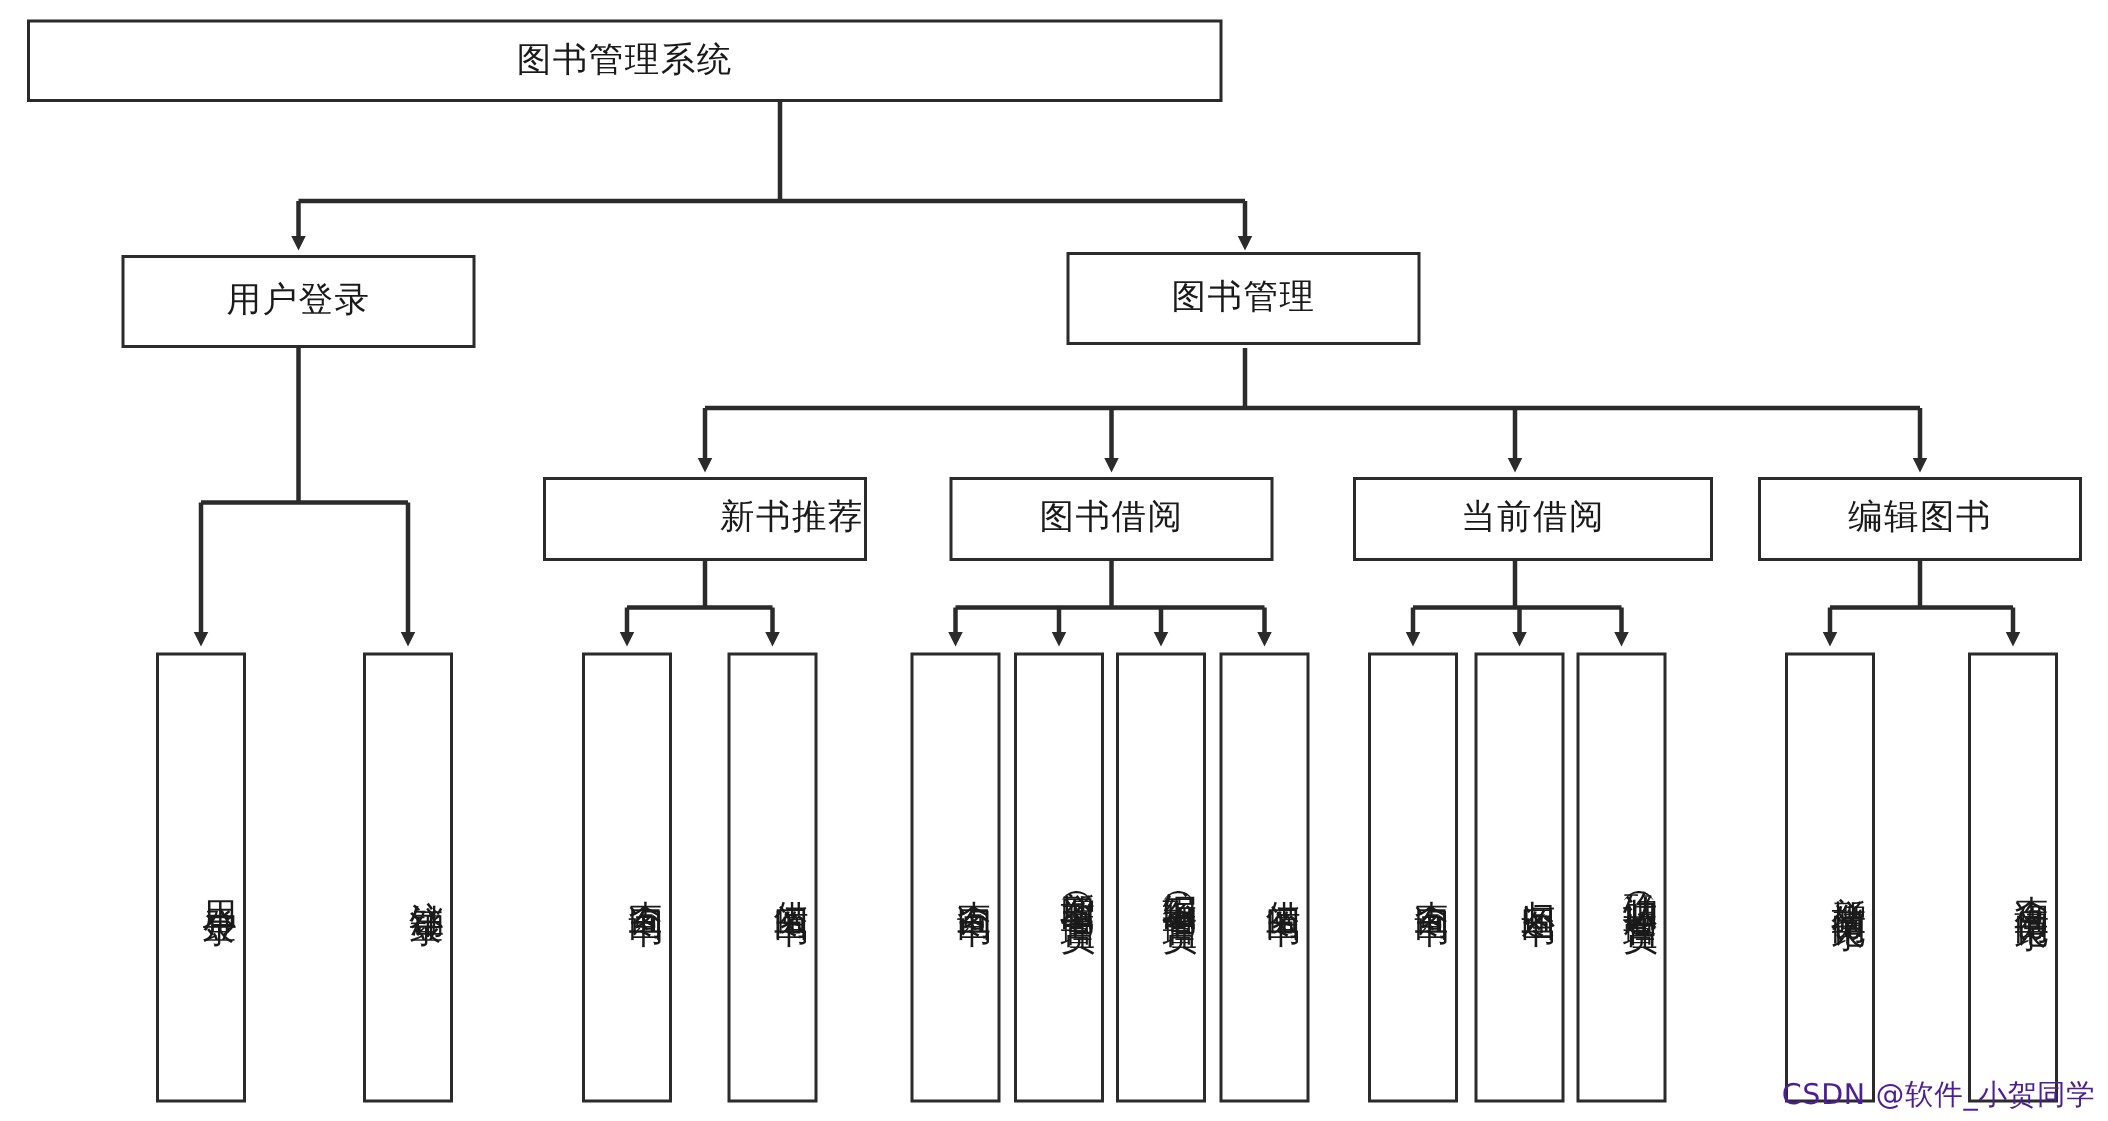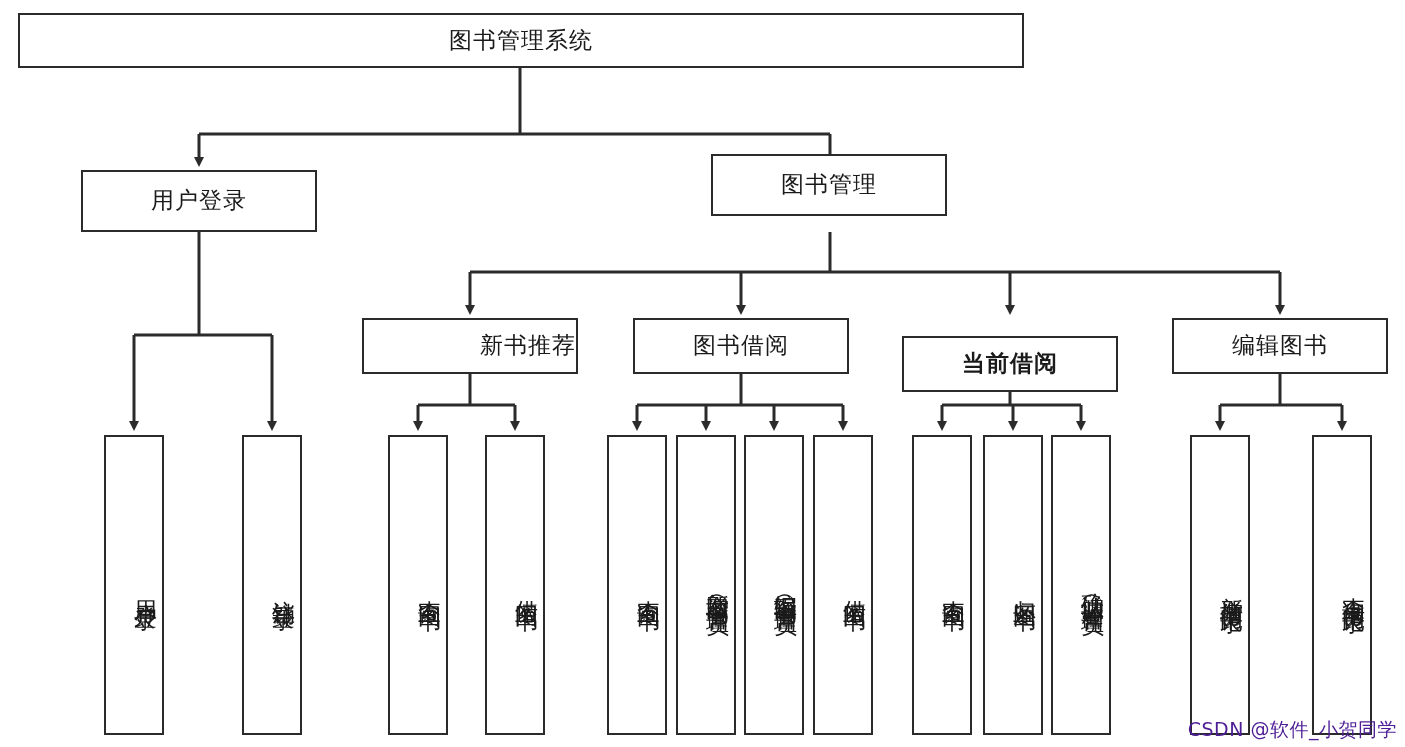--- a/index.html
+++ b/index.html
@@ -113,41 +113,41 @@
       <path d="M 1013 405 L 1013 422" marker-end="url(#arrow)"></path>
       <path d="M 1081 405 L 1081 422" marker-end="url(#arrow)"></path>
 
       <path d="M 1280 374 L 1280 405"></path>
       <path d="M 1220 405 L 1342 405"></path>
       <path d="M 1220 405 L 1220 422" marker-end="url(#arrow)"></path>
       <path d="M 1342 405 L 1342 422" marker-end="url(#arrow)"></path>
     </g>
   </svg>
 
-  <div class="node horiz" id="node-root" style="left: 18px; top: 13px; width: 1006px; height: 55px;">
+  <div class="node horiz" id="node-root" style="left: 18px; top: 13px; width: 797px; height: 55px;">
     <span>图书管理系统</span>
   </div>
 
   <div class="node horiz" id="node-l2-0" style="left: 81px; top: 170px; width: 236px; height: 62px;">
     <span>用户登录</span>
   </div>
 
-  <div class="node horiz" id="node-l2-1" style="left: 711px; top: 154px; width: 236px; height: 62px;">
+  <div class="node horiz" id="node-l2-1" style="left: 711px; top: 168px; width: 236px; height: 62px;">
     <span>图书管理</span>
   </div>
 
   <div class="node horiz" id="node-l3-0" style="left: 362px; top: 318px; width: 216px; height: 56px; justify-content: flex-end;">
     <span>新书推荐</span>
   </div>
 
   <div class="node horiz" id="node-l3-1" style="left: 633px; top: 318px; width: 216px; height: 56px;">
     <span>图书借阅</span>
   </div>
 
-  <div class="node horiz" id="node-l3-2" style="left: 902px; top: 336px; width: 216px; height: 56px; font-weight: bold;">
+  <div class="node horiz" id="node-l3-2" style="left: 902px; top: 318px; width: 240px; height: 56px;">
     <span>当前借阅</span>
   </div>
 
   <div class="node horiz" id="node-l3-3" style="left: 1172px; top: 318px; width: 216px; height: 56px;">
     <span>编辑图书</span>
   </div>
 
   <div class="node vert" id="node-leaf-0" style="left: 104px; top: 435px; width: 60px; height: 300px;">
     <span class="vlabel">用户登录</span>
   </div>

